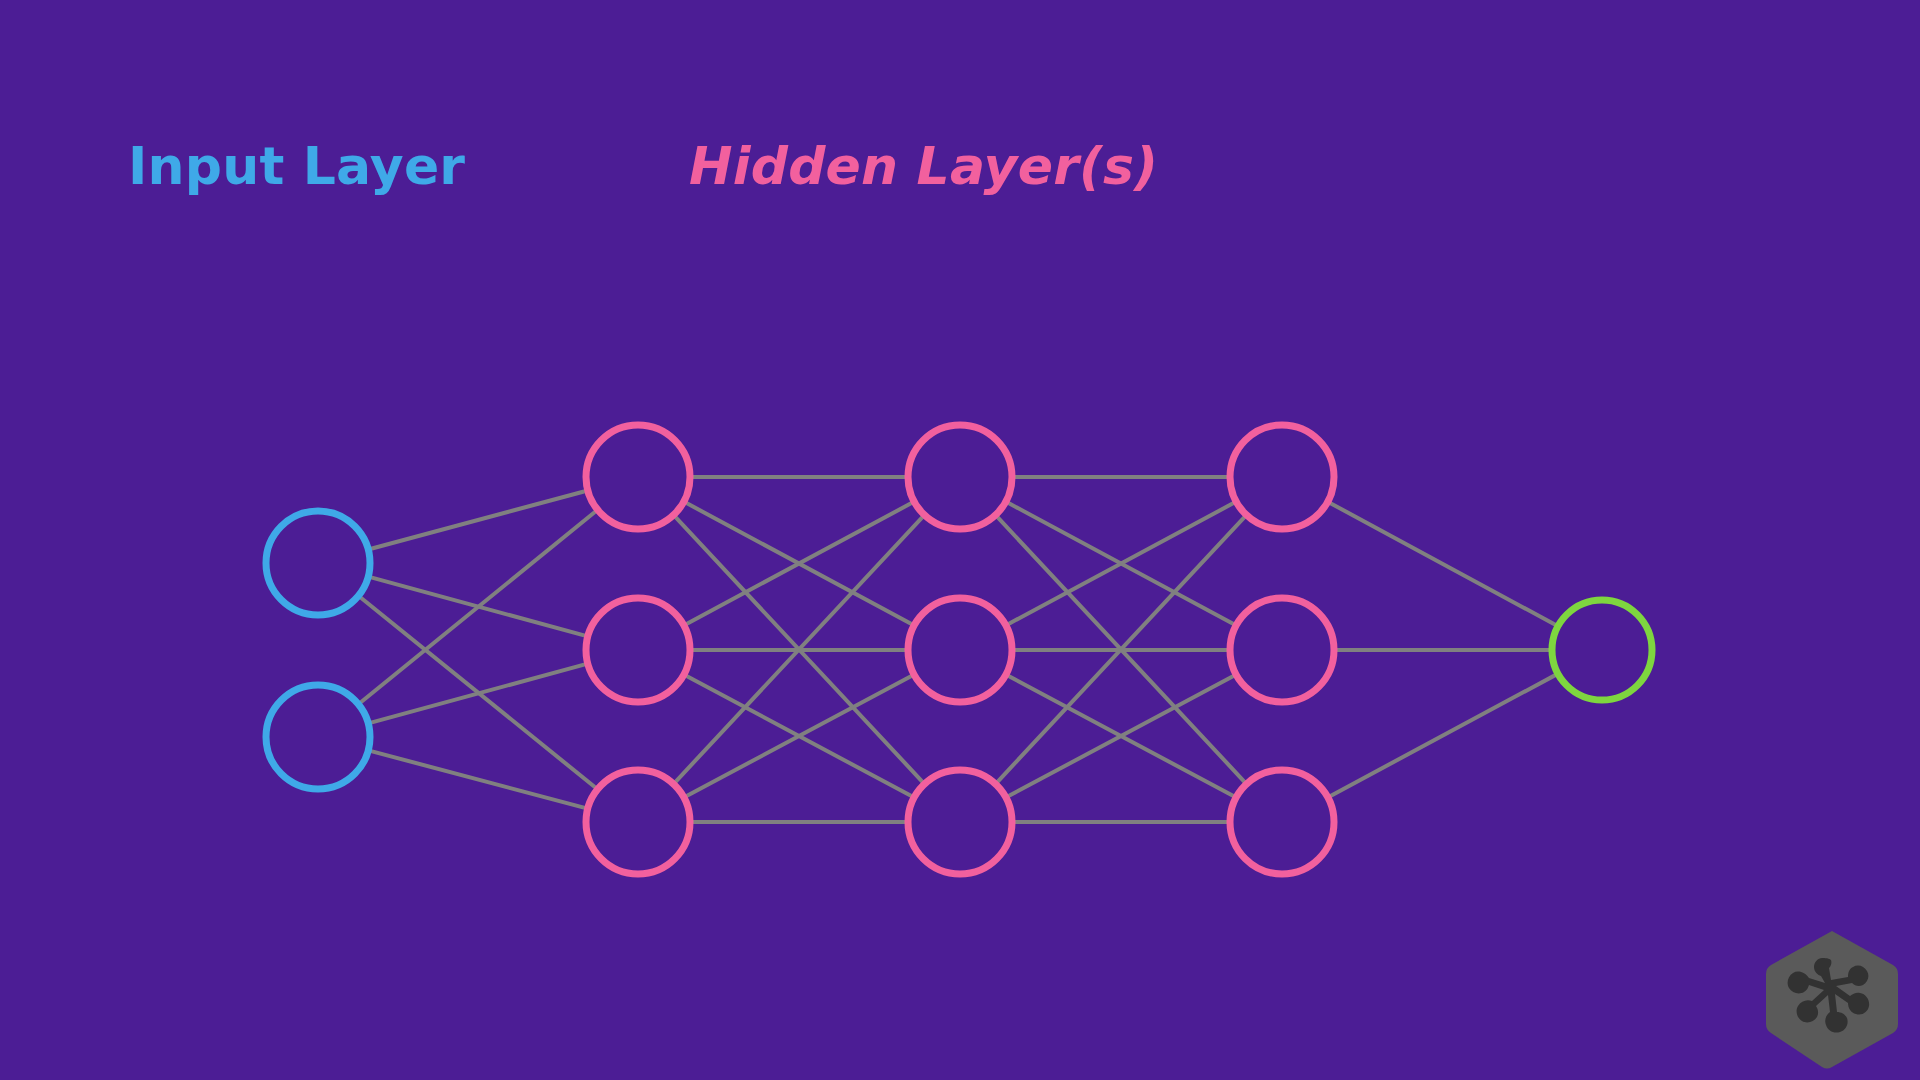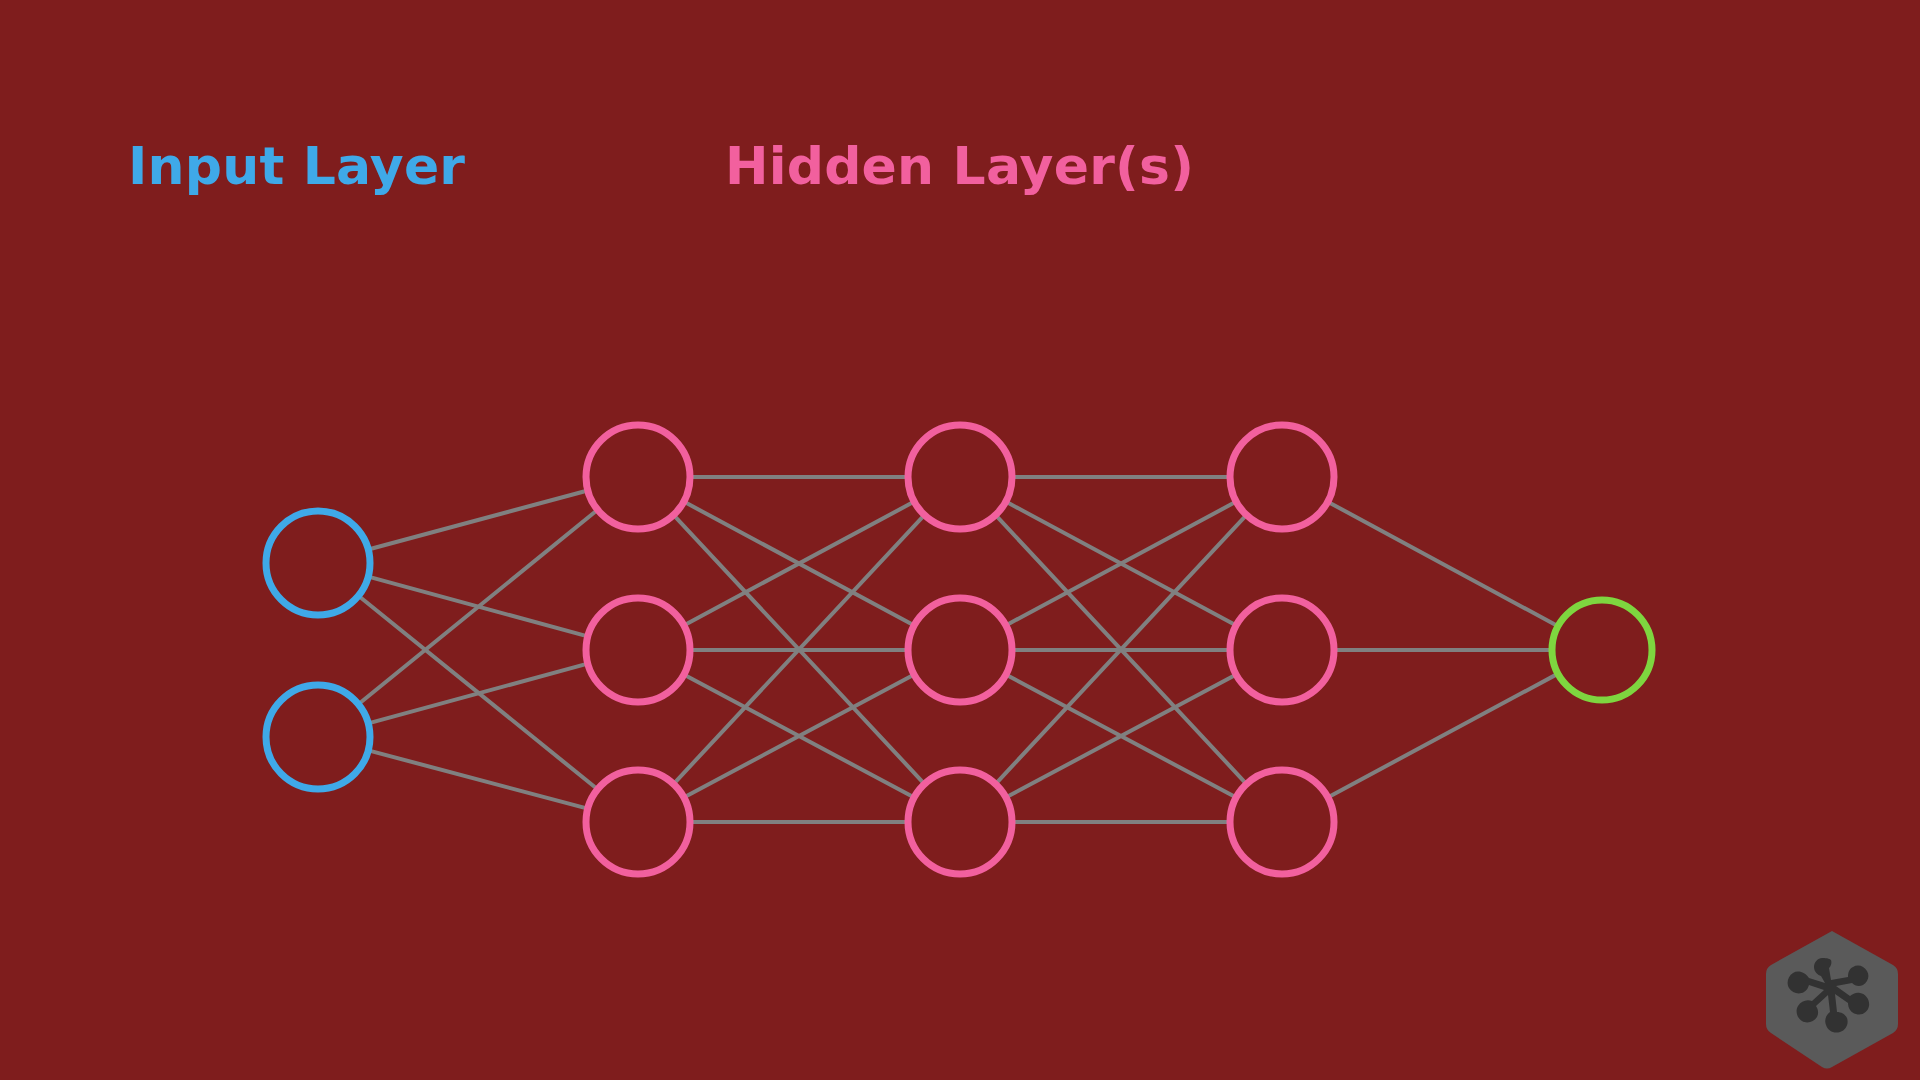--- a/index.html
+++ b/index.html
@@ -30,37 +30,37 @@
     position: absolute;
     font-family: "DejaVu Sans", "Liberation Sans", sans-serif;
     font-weight: 700;
     font-size: 52px;
     line-height: 1;
     letter-spacing: 0.2px;
     white-space: nowrap;
     user-select: none;
   }
   #label-input  { left: 128px;  top: 140px; }
-  #label-hidden { left: 725px;  top: 140px; }
+  #label-hidden { left: 689px;  top: 140px; font-style: italic; }
   #label-output { left: 1385px; top: 140px; }
 
   #watermark {
     position: absolute;
     left: 1762px;
     top: 928px;
     width: 140px;
     height: 142px;
     opacity: 1;
     pointer-events: none;
   }
 </style>
 </head>
 <body style="background: rgb(50, 50, 50);">
 
-<div id="stage" style="background: #7f1d1d;">
+<div id="stage" style="background: #4c1d95;">
 
   <svg id="diagram-svg" viewBox="0 0 1920 1080" preserveAspectRatio="none" aria-hidden="true">
     <g id="edges-group">
         <line x1="370.1495396296817" y1="548.984811224523" x2="585.8504603703183" y2="491.015188775477" stroke="#808080" stroke-width="4" stroke-linecap="round"></line>
         <line x1="370.1085034222732" y1="577.1669993679305" x2="585.8914965777268" y2="635.8330006320695" stroke="#808080" stroke-width="4" stroke-linecap="round"></line>
         <line x1="359.97427748350356" y1="596.9729308382107" x2="596.0257225164964" y2="788.0270691617893" stroke="#808080" stroke-width="4" stroke-linecap="round"></line>
         <line x1="359.9101560062783" y1="702.9479982448988" x2="596.0898439937216" y2="511.0520017551012" stroke="#808080" stroke-width="4" stroke-linecap="round"></line>
         <line x1="370.1085034222732" y1="722.8330006320695" x2="585.8914965777268" y2="664.1669993679305" stroke="#808080" stroke-width="4" stroke-linecap="round"></line>
         <line x1="370.1901968540308" y1="750.8630210393519" x2="585.8098031459692" y2="808.1369789606481" stroke="#808080" stroke-width="4" stroke-linecap="round"></line>
         <line x1="692" y1="477" x2="906" y2="477" stroke="#808080" stroke-width="4" stroke-linecap="round"></line>

